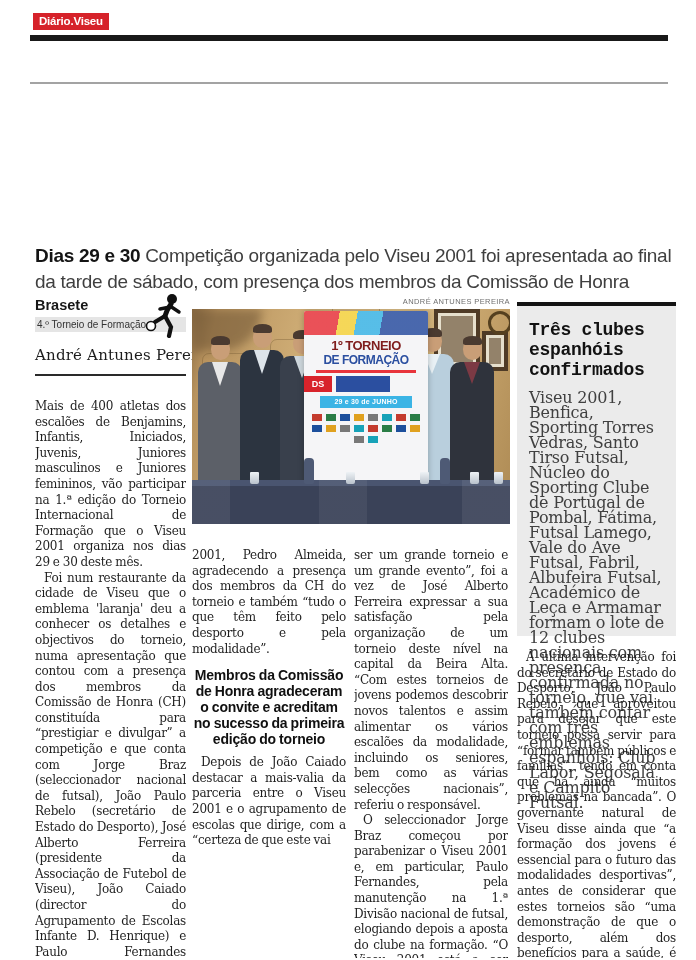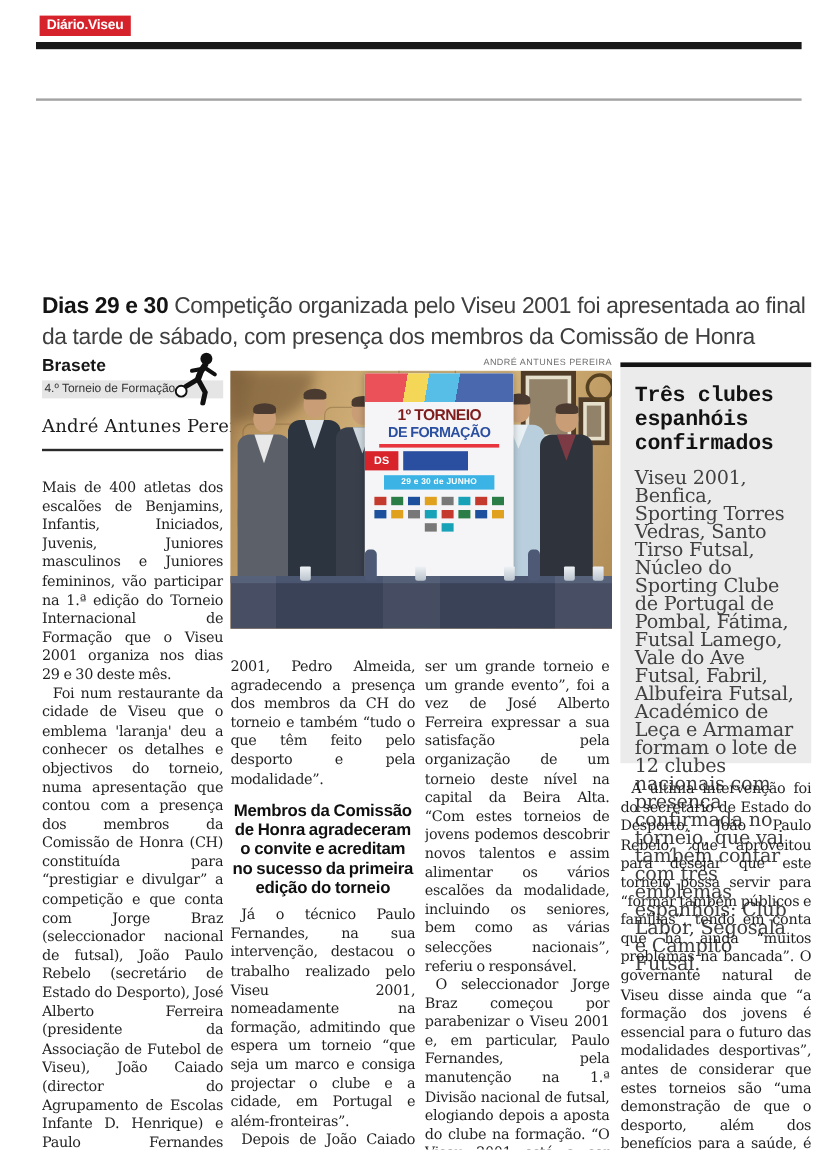--- a/index.html
+++ b/index.html
@@ -243,21 +243,20 @@
     <div class="glass" style="left:278px;"></div>
     <div class="glass" style="left:302px;"></div>
     <div class="bottle" style="left:112px;"></div>
     <div class="bottle" style="left:248px;"></div>
   </div>
 
 
   <div class="bodycol col2">
     <p>2001, Pedro Almeida, agradecendo a presença dos membros da CH do torneio e também “tudo o que têm feito pelo desporto e pela modalidade”.</p>
     <h2 class="crosshead">Membros da Comissão de Honra agradeceram o convite e acreditam no sucesso da primeira edição do torneio</h2>
-    <p class="ind">Já o técnico Paulo Fernandes, na sua intervenção, destacou o trabalho realizado pelo Viseu 2001, nomeadamente na formação, admitindo que espera um torneio “que seja um marco e consiga projectar o clube e a cidade, em Portugal e além-fronteiras”.</p>
     <p class="ind">Depois de João Caiado destacar a mais-valia da parceria entre o Viseu 2001 e o agrupamento de escolas que dirige, com a “certeza de que este vai</p>
   </div>
 
   <div class="bodycol col3">
     <p>ser um grande torneio e um grande evento”, foi a vez de José Alberto Ferreira expressar a sua satisfação pela organização de um torneio deste nível na capital da Beira Alta. “Com estes torneios de jovens podemos descobrir novos talentos e assim alimentar os vários escalões da modalidade, incluindo os seniores, bem como as várias selecções nacionais”, referiu o responsável.</p>
     <p class="ind">O seleccionador Jorge Braz começou por parabenizar o Viseu 2001 e, em particular, Paulo Fernandes, pela manutenção na 1.ª Divisão nacional de futsal, elogiando depois a aposta do clube na formação. “O Viseu 2001 está a ser exemplar, ao perceber que a aposta na formação é importante e garante sustentabilidade”, afirmou, certo de que o torneio será “um evento de excelência”.</p>
   </div>
 
   <div class="sidebar-topbar"></div>
   <div class="sidebar">

